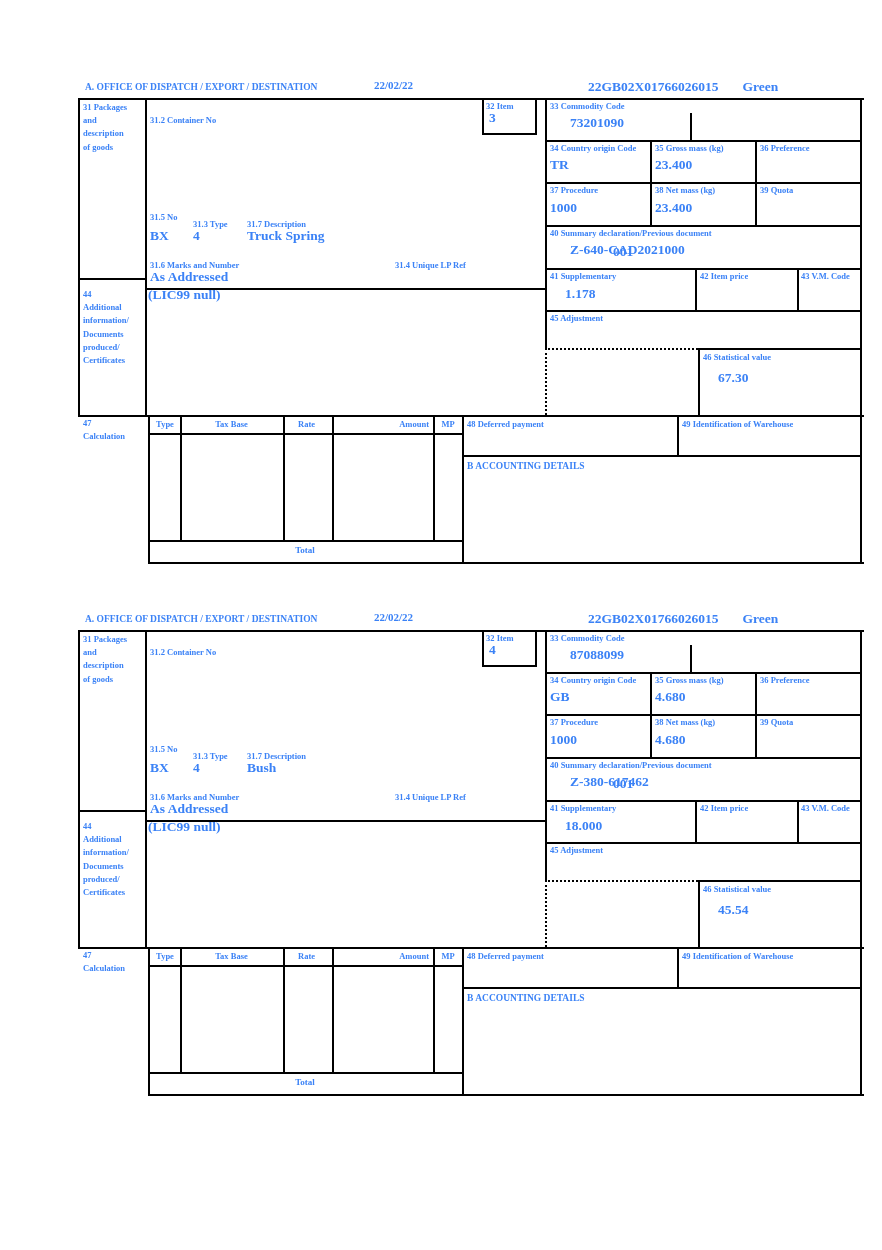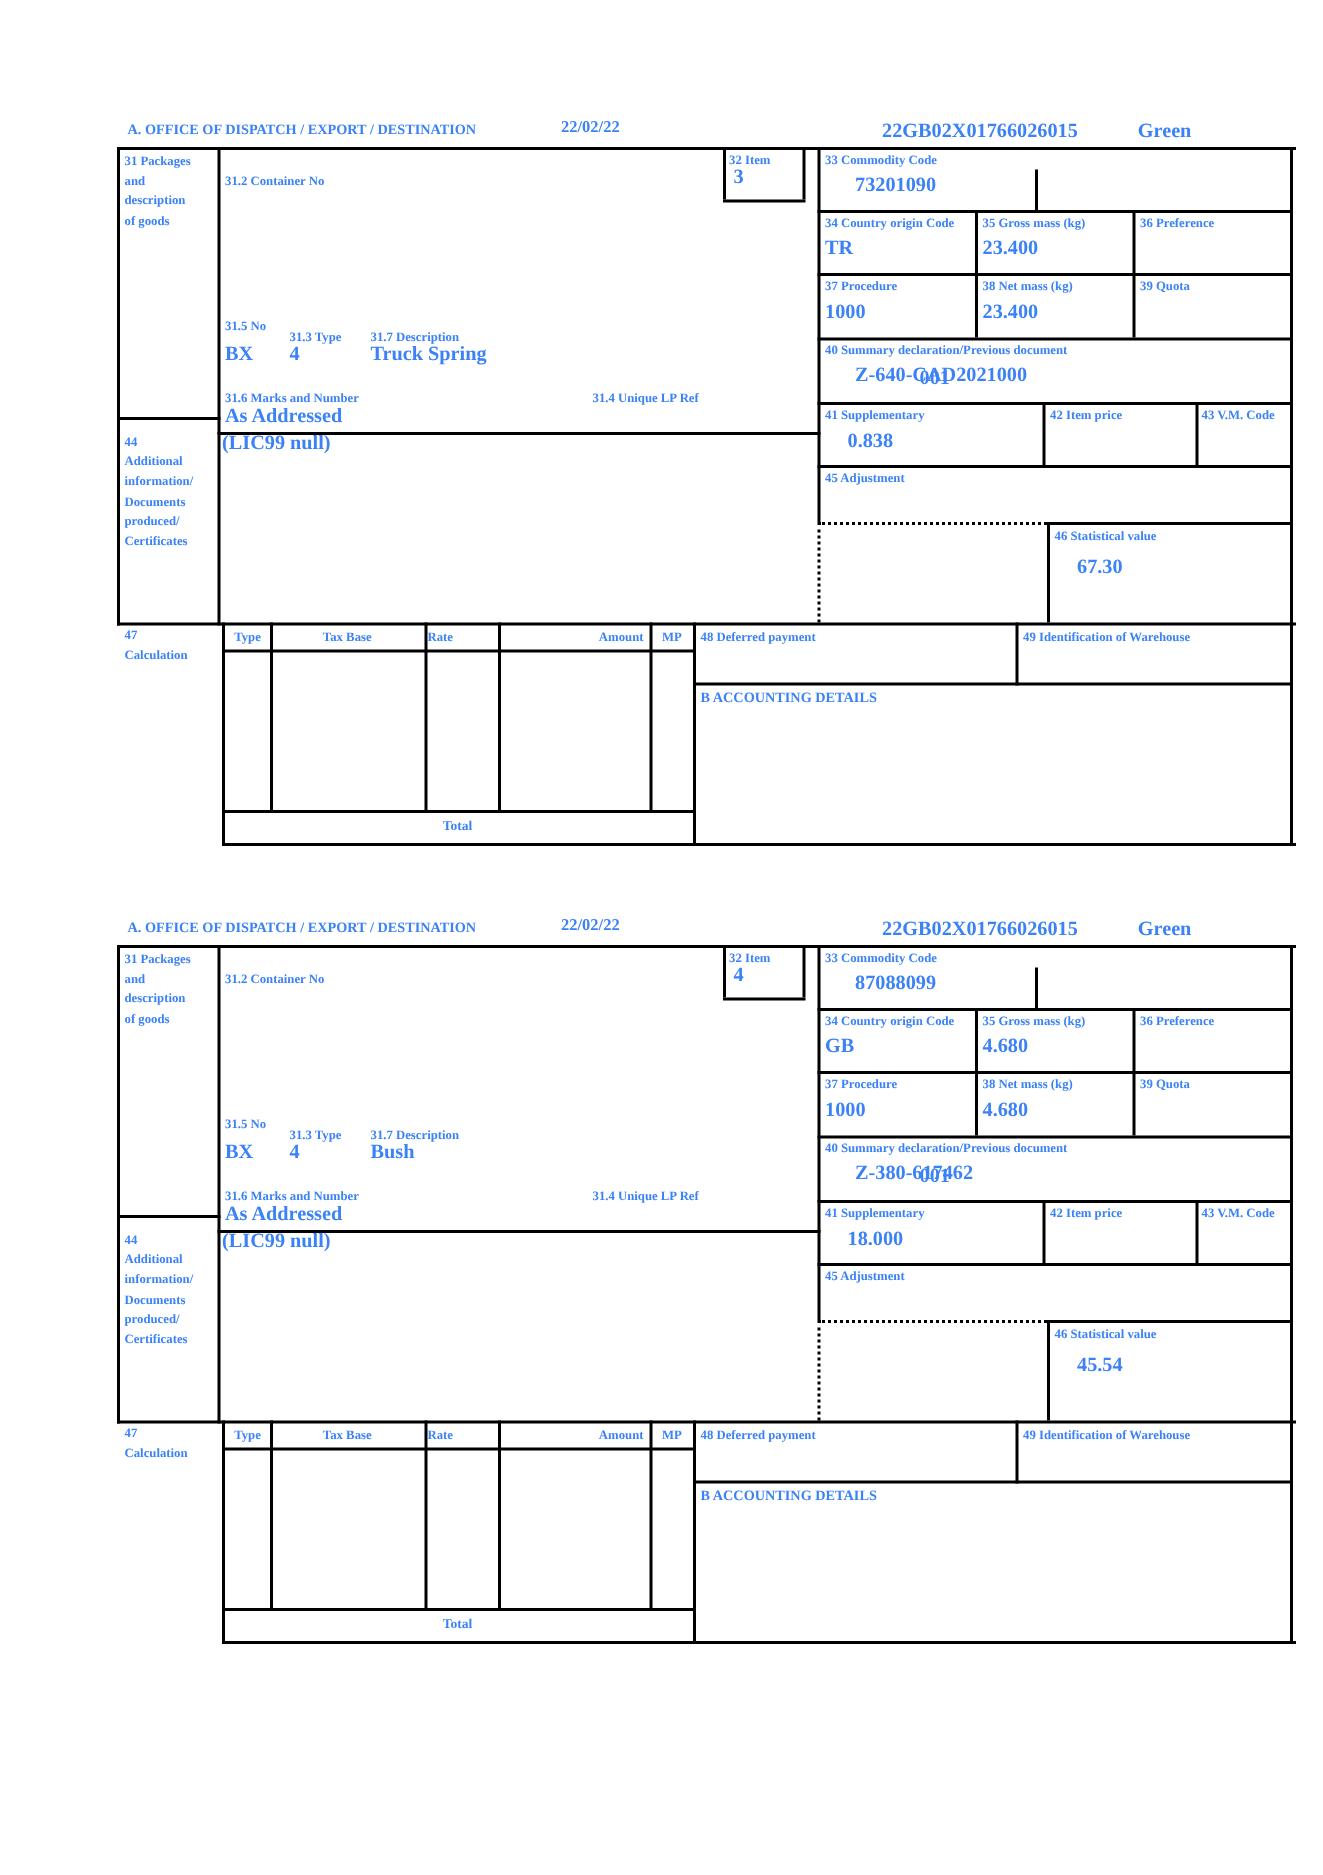--- a/index.html
+++ b/index.html
@@ -45,21 +45,21 @@
   .l-t1{left:148px;top:340px;width:2px;height:149px;}
   .l-t2{left:180px;top:340px;width:2px;height:127px;}
   .l-t3{left:283px;top:340px;width:2px;height:127px;}
   .l-t4{left:332px;top:340px;width:2px;height:127px;}
   .l-t5{left:433px;top:340px;width:2px;height:127px;}
   .l-t6{left:462px;top:340px;width:2px;height:149px;}
   .l-4849div{left:677px;top:340px;width:2px;height:42px;}
   
   .t-office{left:85px;top:7px;font-size:9.5px;}
   .t-date{left:374px;top:4px;font-size:11px;}
-  .t-entry{left:588px;top:4px;font-size:13.5px;display:flex;gap:40px;text-align:center;}
+  .t-entry{left:588px;top:4px;font-size:13.5px;display:flex;gap:24px;text-align:center;}
   .t-31{left:83px;top:26px;width:60px;white-space:pre-line;}
   .t-312{left:150px;top:26px;margin-top:13px;}
   .t-32{left:486px;top:25px;}
   .v-32{left:489px;top:36px;}
   .t-33{left:550px;top:25px;}
   .v-33{left:570px;top:41px;}
   .t-34{left:550px;top:67px;}
   .v-34{left:550px;top:83px;}
   .t-35{left:655px;top:67px;}
   .v-35{left:655px;top:83px;}
@@ -86,21 +86,21 @@
   .v-pktype{left:193px;top:154px;}
   .v-desc{left:247px;top:154px;}
   .t-316{left:150px;top:184px;}
   .t-314{left:395px;top:184px;}
   .v-marks{left:150px;top:195px;}
   .t-44{left:83px;top:213px;width:62px;white-space:pre-line;}
   .v-addinfo{left:148px;top:213px;}
   .t-47{left:83px;top:342px;width:62px;white-space:pre-line;}
   .h-type{left:150px;top:343px;width:30px;text-align:center;}
   .h-taxbase{left:182px;top:343px;width:99px;text-align:center;}
-  .h-rate{left:285px;top:343px;width:43px;text-align:left;}
+  .h-rate{left:285px;top:343px;width:43px;text-align:center;}
   .h-amount{left:334px;top:343px;width:95px;text-align:right;}
   .h-mp{left:435px;top:343px;width:26px;text-align:center;}
   .t-48{left:467px;top:343px;}
   .t-49{left:682px;top:343px;}
   .t-acct{left:467px;top:384px;font-size:9.5px;}
   .t-total{left:148px;top:469px;width:314px;text-align:center;font-size:9px;}
 </style>
 </head>
 <body>
 
@@ -167,21 +167,21 @@
     <div class="lb t-36">36 Preference</div>
     <div class="lb t-37">37 Procedure</div>
     <div class="val v-37a">1000</div>
     <div class="val v-37b">001</div>
     <div class="lb t-38">38 Net mass (kg)</div>
     <div class="val v-38">23.400</div>
     <div class="lb t-39">39 Quota</div>
     <div class="lb t-40">40 Summary declaration/Previous document</div>
     <div class="val v-40">Z-640-CAD2021000</div>
     <div class="lb t-41">41 Supplementary</div>
-    <div class="val v-41">0.838</div>
+    <div class="val v-41">1.178</div>
     <div class="lb t-42">42 Item price</div>
     <div class="lb t-43">43 V.M. Code</div>
     <div class="lb t-45">45 Adjustment</div>
     <div class="lb t-46">46 Statistical value</div>
     <div class="val v-46">67.30</div>
     <div class="lb t-315">31.5 No</div>
     <div class="lb t-313">31.3 Type</div>
     <div class="lb t-317">31.7 Description</div>
     <div class="val v-pkno">BX</div>
     <div class="val v-pktype">4</div>

